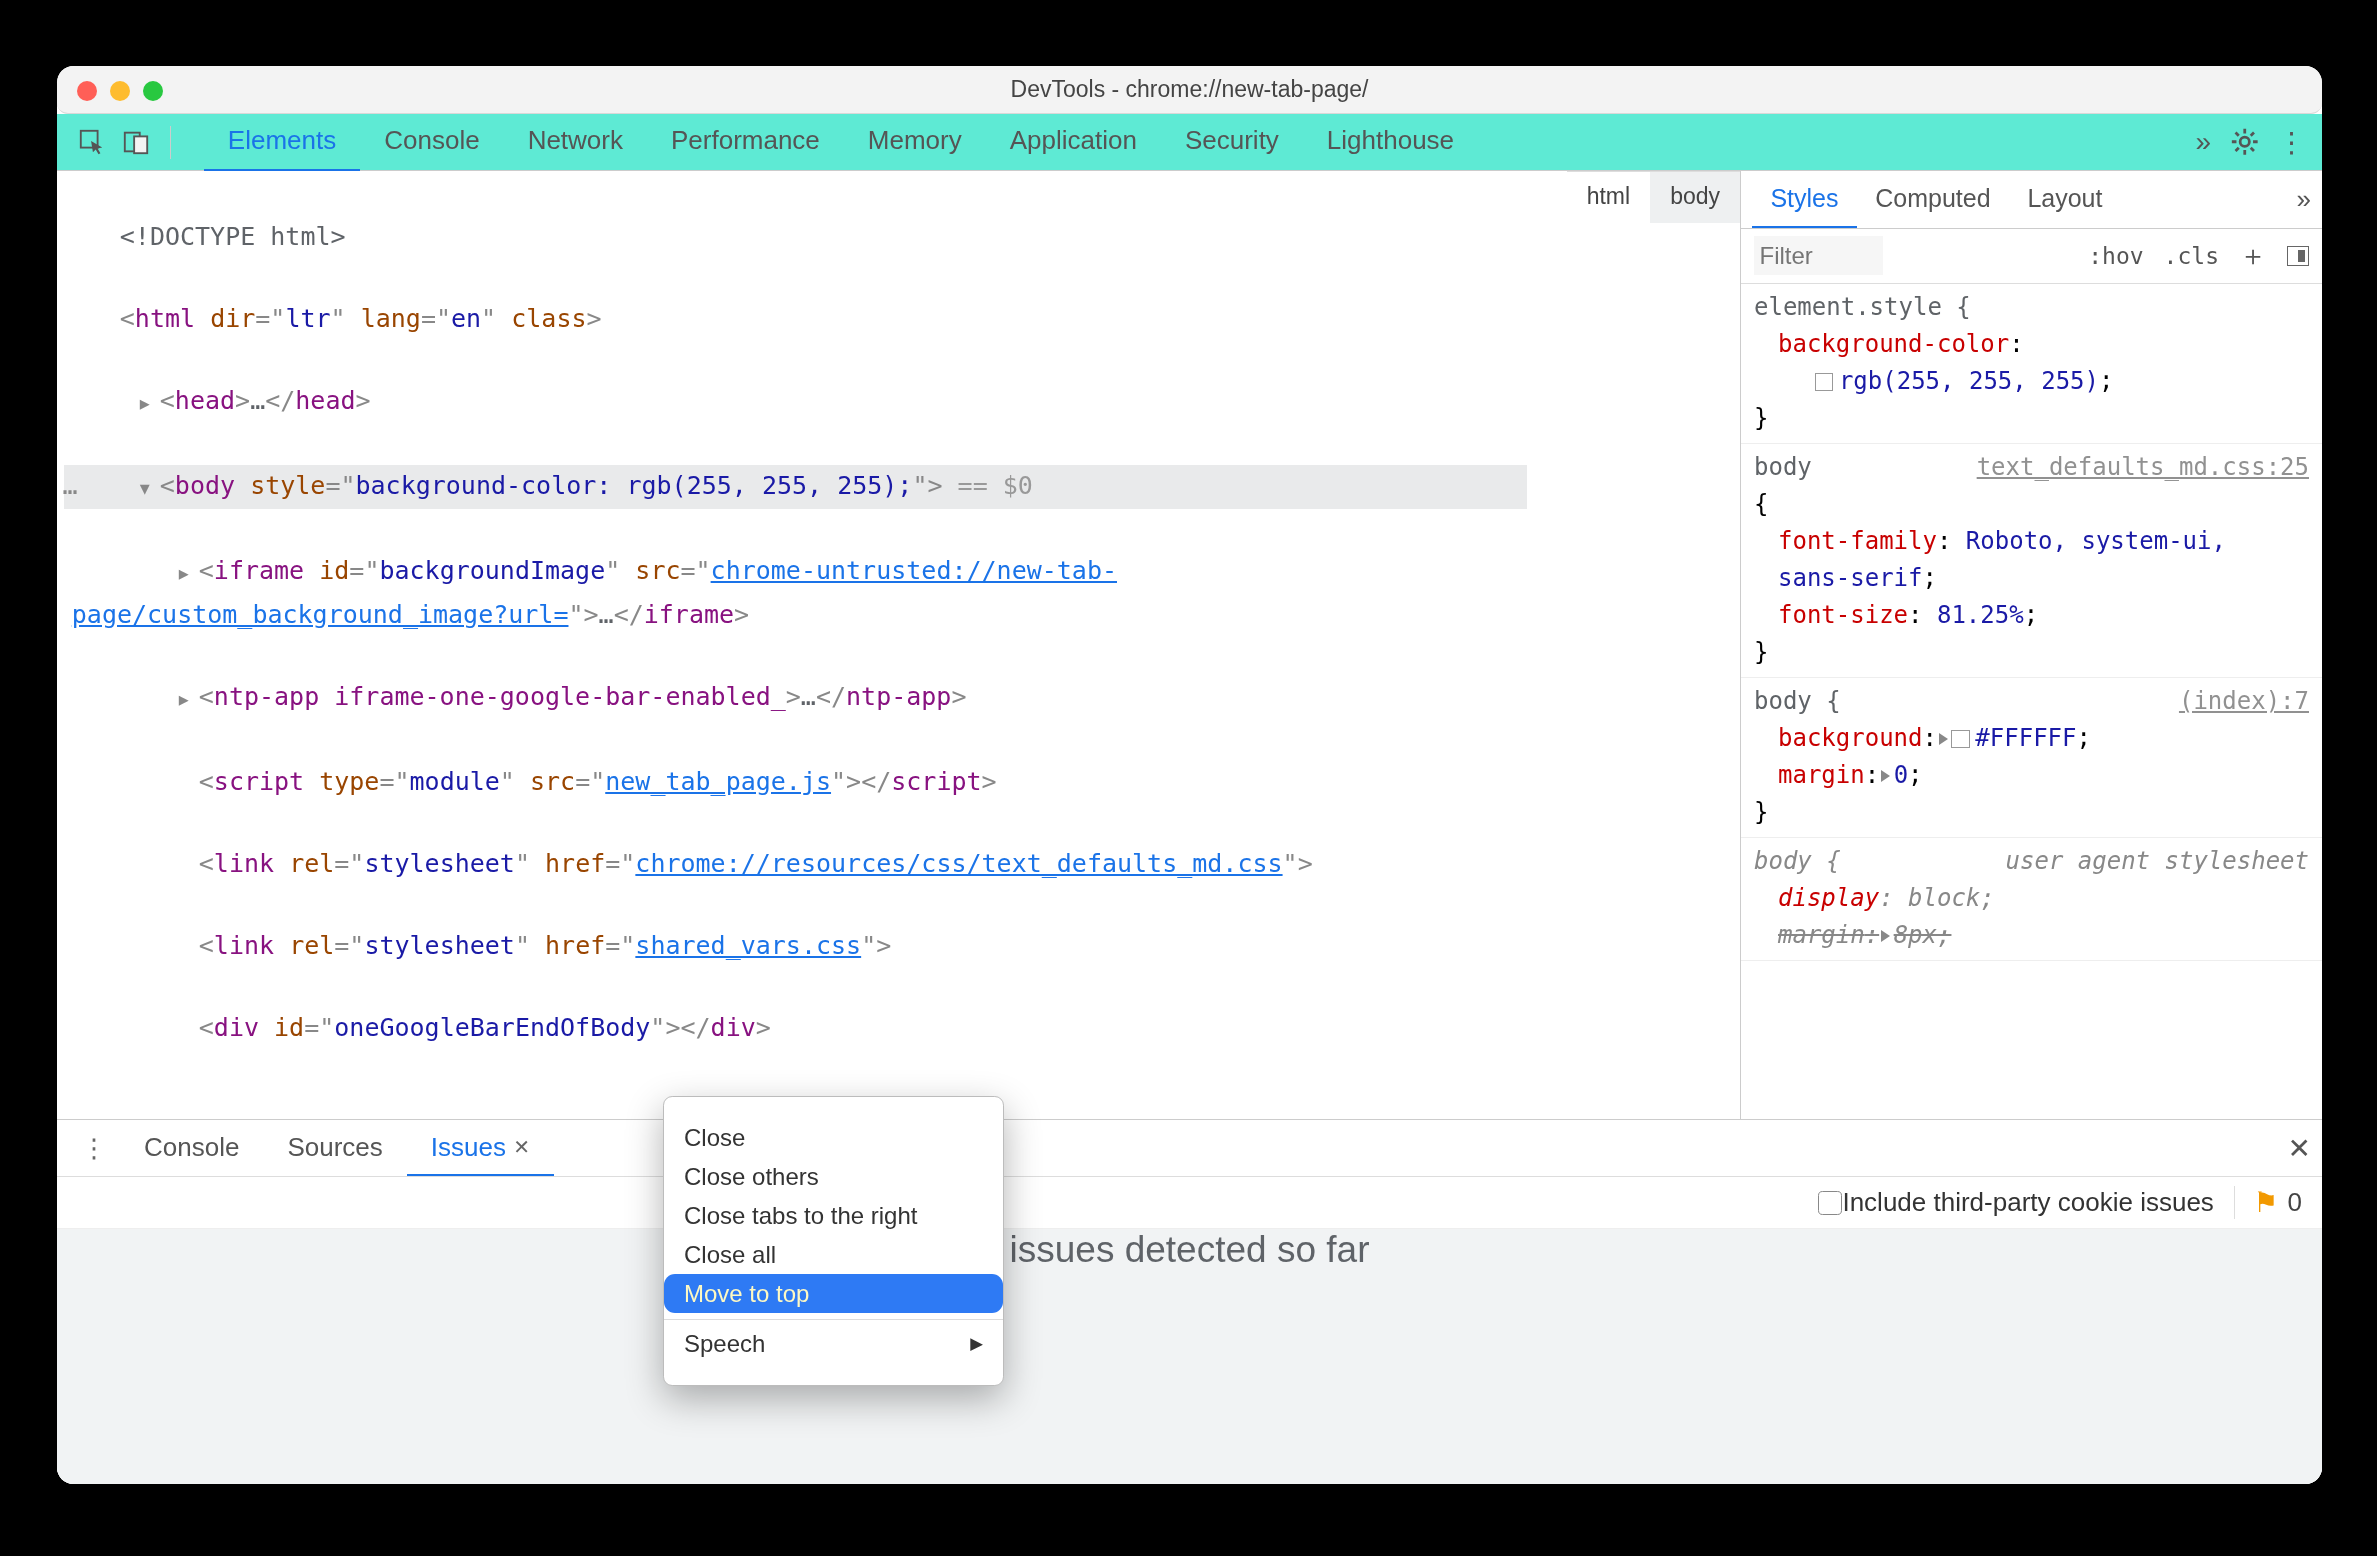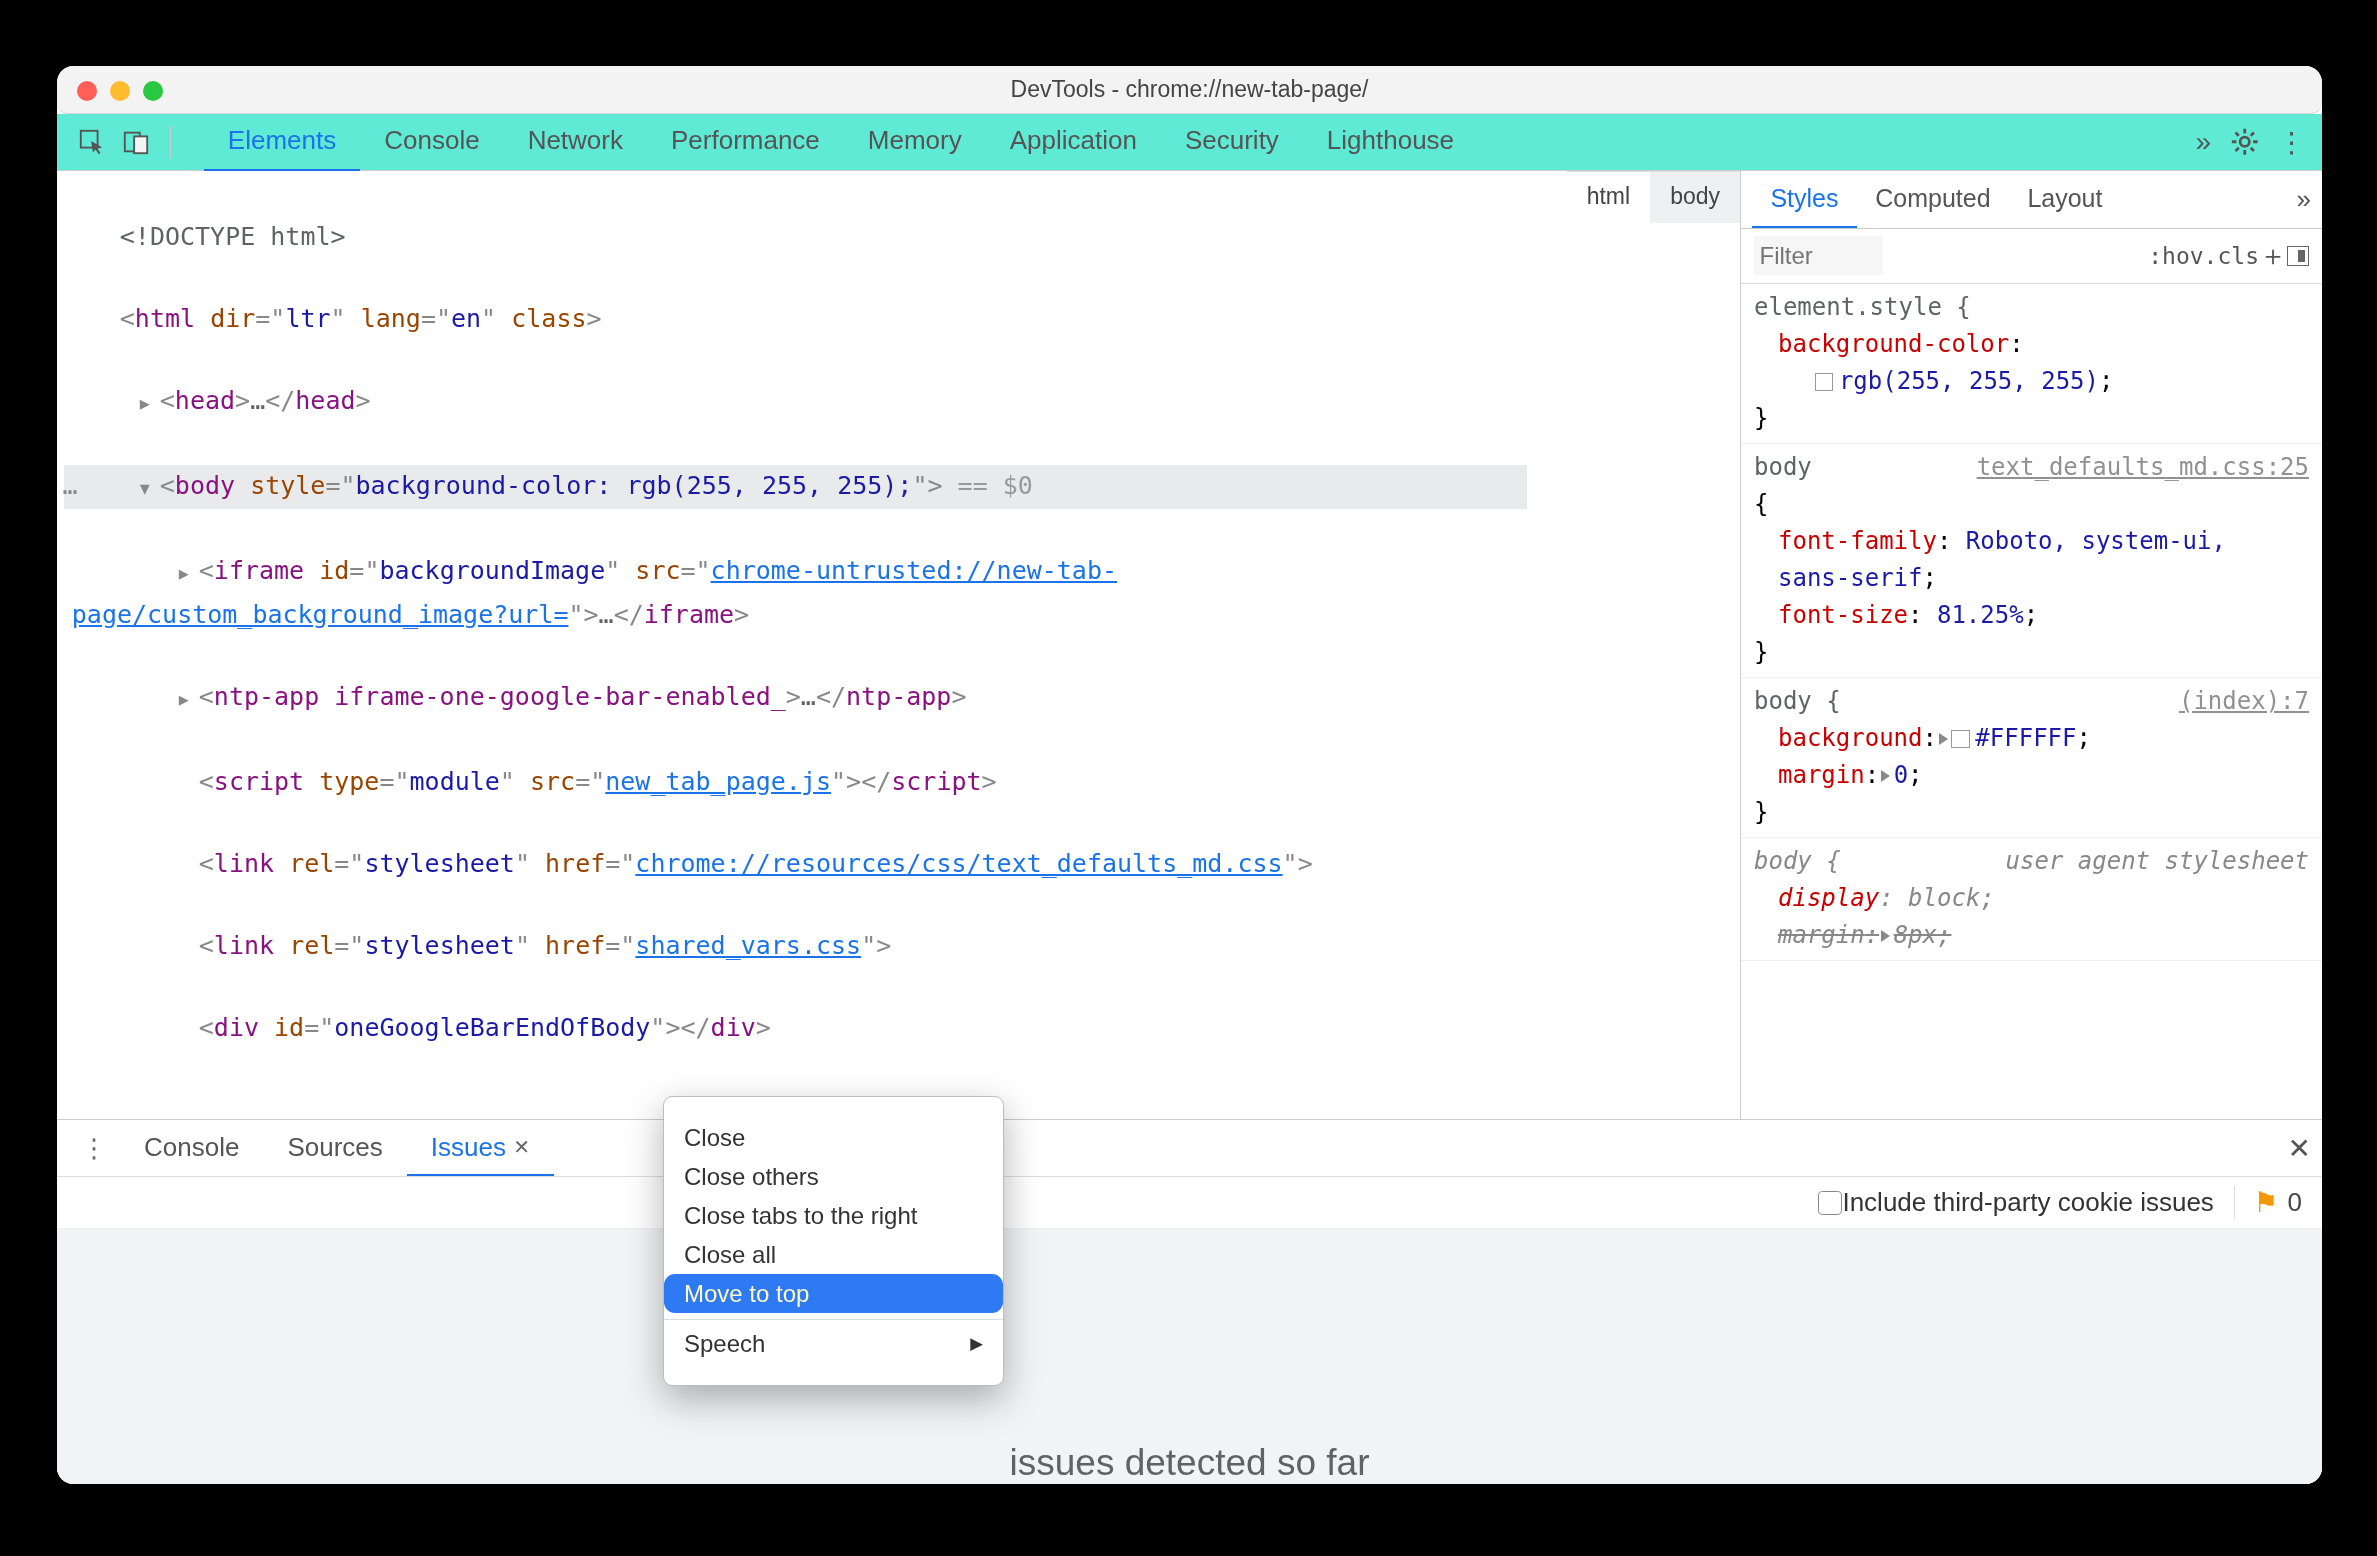--- a/index.html
+++ b/index.html
@@ -72,21 +72,21 @@
 .bceq { color:#999; }
 
 .crumbs { height:52px; border-top:0.9px solid #ddd; display:flex; align-items:stretch; font-size:23px;}
 .crumb { padding:11px 20px; color:#444; cursor:pointer;}
 .crumb.sel{ background:#eef0f1;}
 
 .styles-pane { width:582px; border-left:0.9px solid #ccc; display:flex; flex-direction:column; background:#fff; }
 .stabs { display:flex; align-items:center; border-bottom:0.9px solid #ccc; padding:0 11px; gap:0;}
 .stab { padding:13px 18.4px; font-size:25px; color:#555; cursor:pointer; border-bottom:2.8px solid transparent;}
 .stab.active{ color:#1a73e8; border-bottom-color:#1a73e8;}
-.sfilt { display:flex; align-items:center; padding:7.4px 13px; border-bottom:0.9px solid #ddd;}
+.sfilt { display:flex; align-items:center; gap:20px; padding:7.4px 13px; border-bottom:0.9px solid #ddd;}
 .sfilt input{ border:none; outline:none; font-size:24px; width:129px; padding:5.5px 5.5px; color:#333; background:#f6f6f6;}
 .sfilt .pill{ font-family: Menlo, Monaco, monospace; font-size:23px; color:#555; cursor:pointer; }
 .sfilt .plus{ font-size:28px; color:#555; cursor:pointer;}
 .scontent{ flex:1; overflow:auto; font-family: Menlo, Monaco, Consolas, monospace; font-size:24px; line-height:37px;}
 .srule{ padding:5.5px 13px; border-bottom:0.9px solid #eee;}
 .ssel{ color:#5f6367;}
 .srclink{ float:right; color:#919191; text-decoration:underline;}
 .sprop{ padding-left:24px;}
 .spropn{ color:#c80000;}
 .spropv{ color:#1a1aa6;}
@@ -108,21 +108,21 @@
 .dtab{ padding:11px 24px; font-size:26px; color:#555; cursor:pointer; border-bottom:2.8px solid transparent; display:flex; align-items:center; gap:7.4px;}
 .dtab.active{ color:#1a73e8; border-bottom-color:#1a73e8;}
 .dtab .closex{ font-size:20px; color:#666;}
 .dclose{ margin-left:auto; font-size:28px; color:#555; cursor:pointer;}
 
 .dtool { display:flex; justify-content:flex-end; align-items:center; padding:9.2px 20px; gap:20px; border-bottom:0.9px solid #eee;}
 .dcheck{ display:flex; align-items:center; font-size:26px; color:#333;}
 .dcheck .box{ width:24px; height:24px; border:1.8px solid #888; border-radius:4.6px;}
 .dcount{ display:flex; align-items:center; gap:9.2px; font-size:26px; color:#444; border-left:1.8px solid #ddd; padding-left:18.4px;}
 .dwarn{ color:#f29900; font-size:28px;}
-.dcontent{ flex:1; background:#f1f3f4; display:flex; align-items:flex-end; justify-content:center; font-size:37px; color:#5f6368;}
+.dcontent{ flex:1; background:#f1f3f4; display:flex; align-items:flex-start; justify-content:center; font-size:37px; color:#5f6368;}
 
 .ctxmenu{
   position:absolute;
   left:663px; top:1096px;
   width:341px;
   background:#fff;
   border:0.9px solid #bcbcbc;
   border-radius:9.2px;
   box-shadow:0 13px 37px rgba(0,0,0,0.3);
   padding:21px 0;

